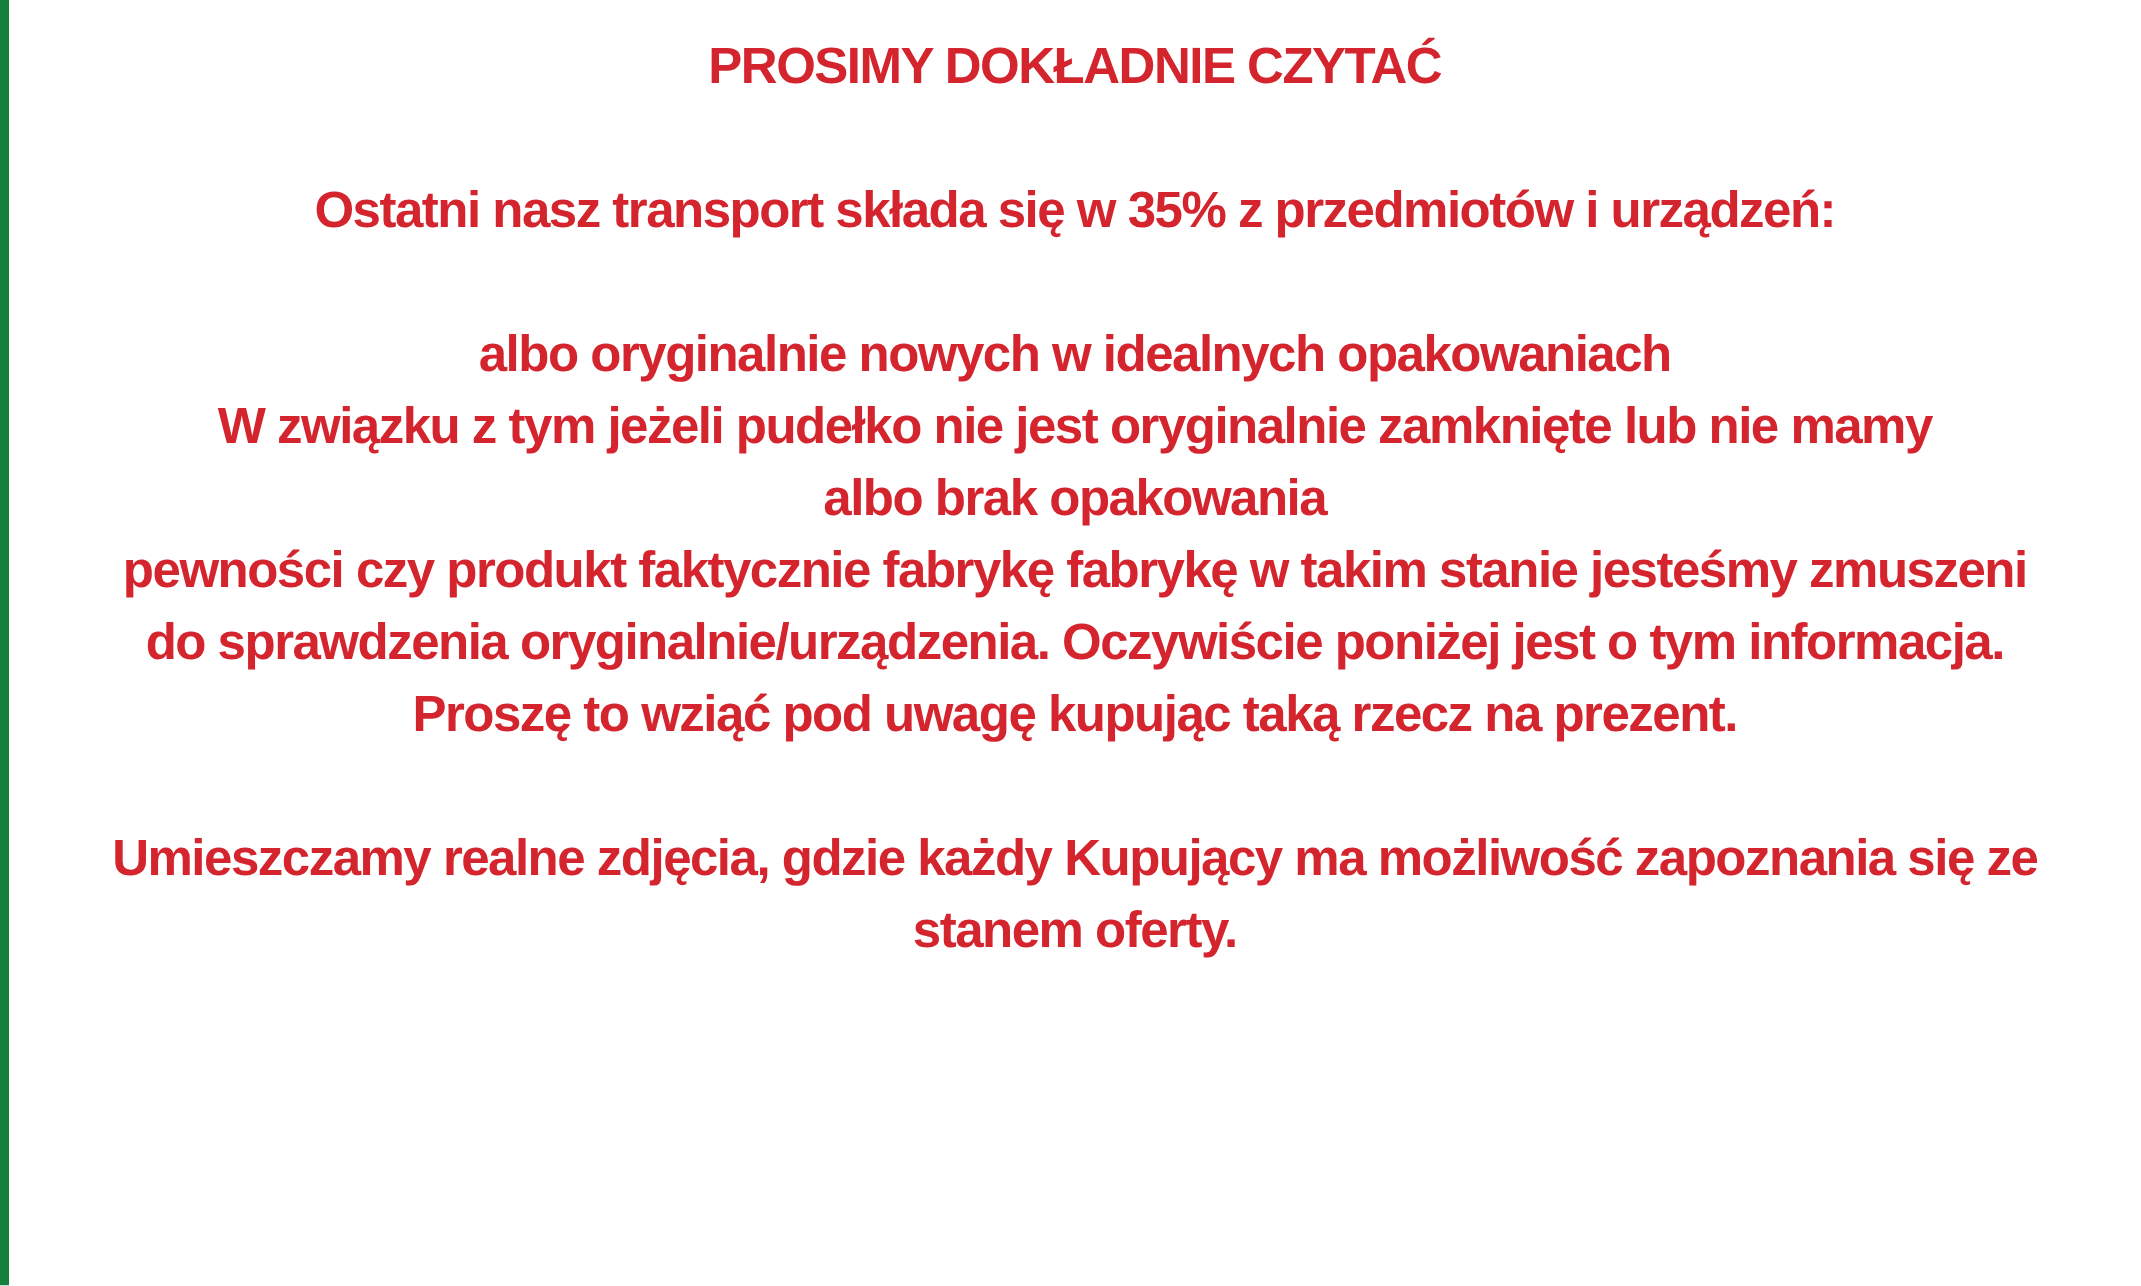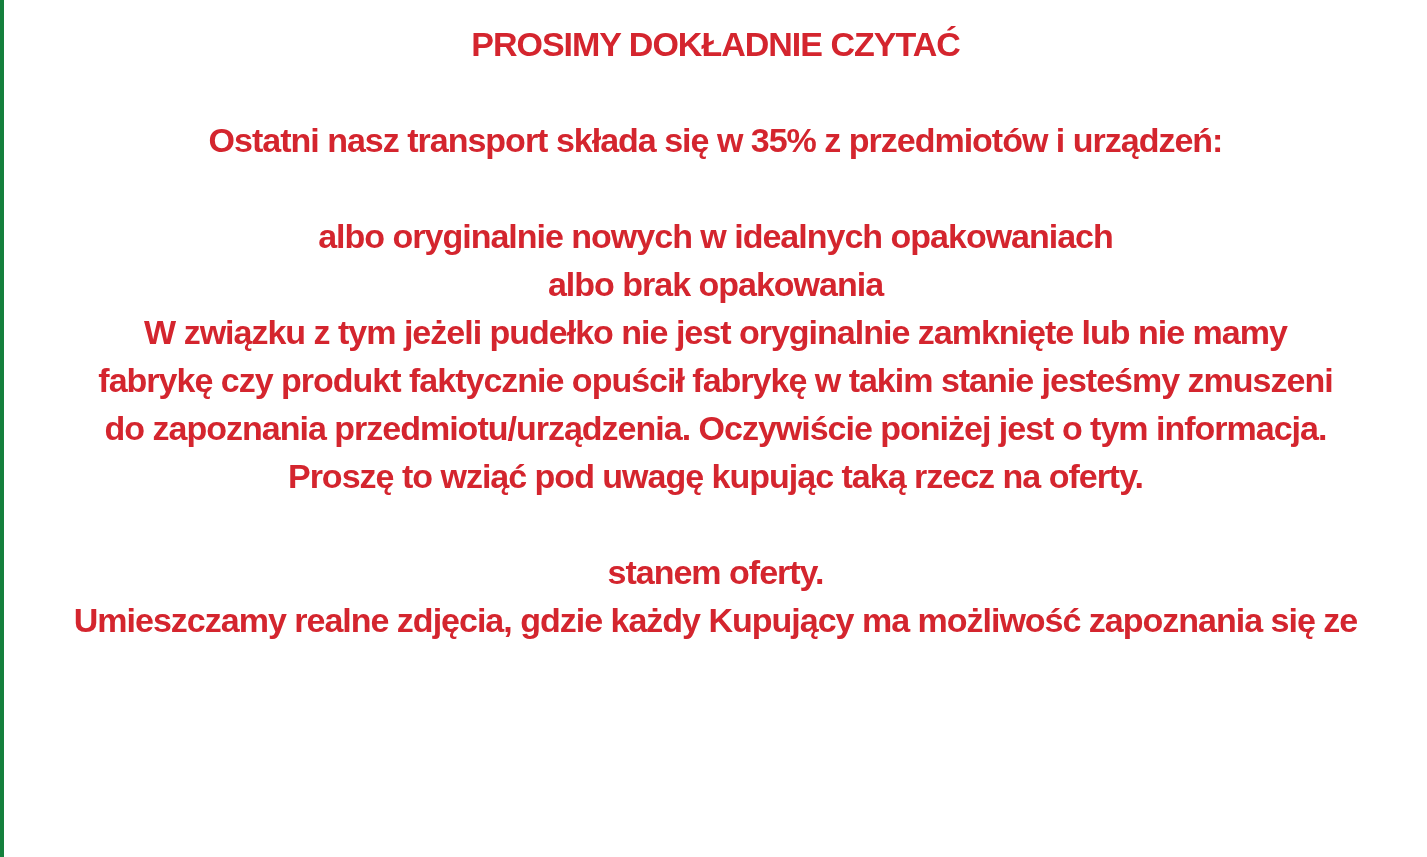--- a/index.html
+++ b/index.html
@@ -10,21 +10,21 @@
     background: #ffffff;
     overflow: hidden;
   }
   .page {
     width: 1427px;
     height: 857px;
     background: #ffffff;
     position: relative;
     box-sizing: border-box;
     
-    border-left: 4px solid #15803d;
+    border-left: 6px solid #15803d;
   }
   .description {
     padding-top: 20px;
     text-align: center;
     font-family: "Liberation Sans", "DejaVu Sans", sans-serif;
     font-weight: bold;
     font-size: 34px;
     line-height: 48px;
     letter-spacing: -1px;
     white-space: nowrap;
@@ -36,22 +36,22 @@
 </head>
 <body>
 
 <div class="page">
   <div class="description" id="description-lines" style="color: rgb(212, 37, 46);">
       <div class="text-line">PROSIMY DOKŁADNIE CZYTAĆ</div>
       <div class="text-line">&nbsp;</div>
       <div class="text-line">Ostatni nasz transport składa się w 35% z przedmiotów i urządzeń:</div>
       <div class="text-line">&nbsp;</div>
       <div class="text-line">albo oryginalnie nowych w idealnych opakowaniach</div>
+      <div class="text-line">W związku z tym jeżeli pudełko nie jest oryginalnie zamknięte lub nie mamy</div>
       <div class="text-line">albo brak opakowania</div>
-      <div class="text-line">W związku z tym jeżeli pudełko nie jest oryginalnie zamknięte lub nie mamy</div>
-      <div class="text-line">fabrykę czy produkt faktycznie opuścił fabrykę w takim stanie jesteśmy zmuszeni</div>
-      <div class="text-line">do zapoznania przedmiotu/urządzenia. Oczywiście poniżej jest o tym informacja.</div>
-      <div class="text-line">Proszę to wziąć pod uwagę kupując taką rzecz na oferty.</div>
+      <div class="text-line">pewności czy produkt faktycznie fabrykę fabrykę w takim stanie jesteśmy zmuszeni</div>
+      <div class="text-line">do sprawdzenia oryginalnie/urządzenia. Oczywiście poniżej jest o tym informacja.</div>
+      <div class="text-line">Proszę to wziąć pod uwagę kupując taką rzecz na prezent.</div>
       <div class="text-line">&nbsp;</div>
+      <div class="text-line">Umieszczamy realne zdjęcia, gdzie każdy Kupujący ma możliwość zapoznania się ze</div>
       <div class="text-line">stanem oferty.</div>
-      <div class="text-line">Umieszczamy realne zdjęcia, gdzie każdy Kupujący ma możliwość zapoznania się ze</div>
     </div>
 </div>
 
 </body></html>

